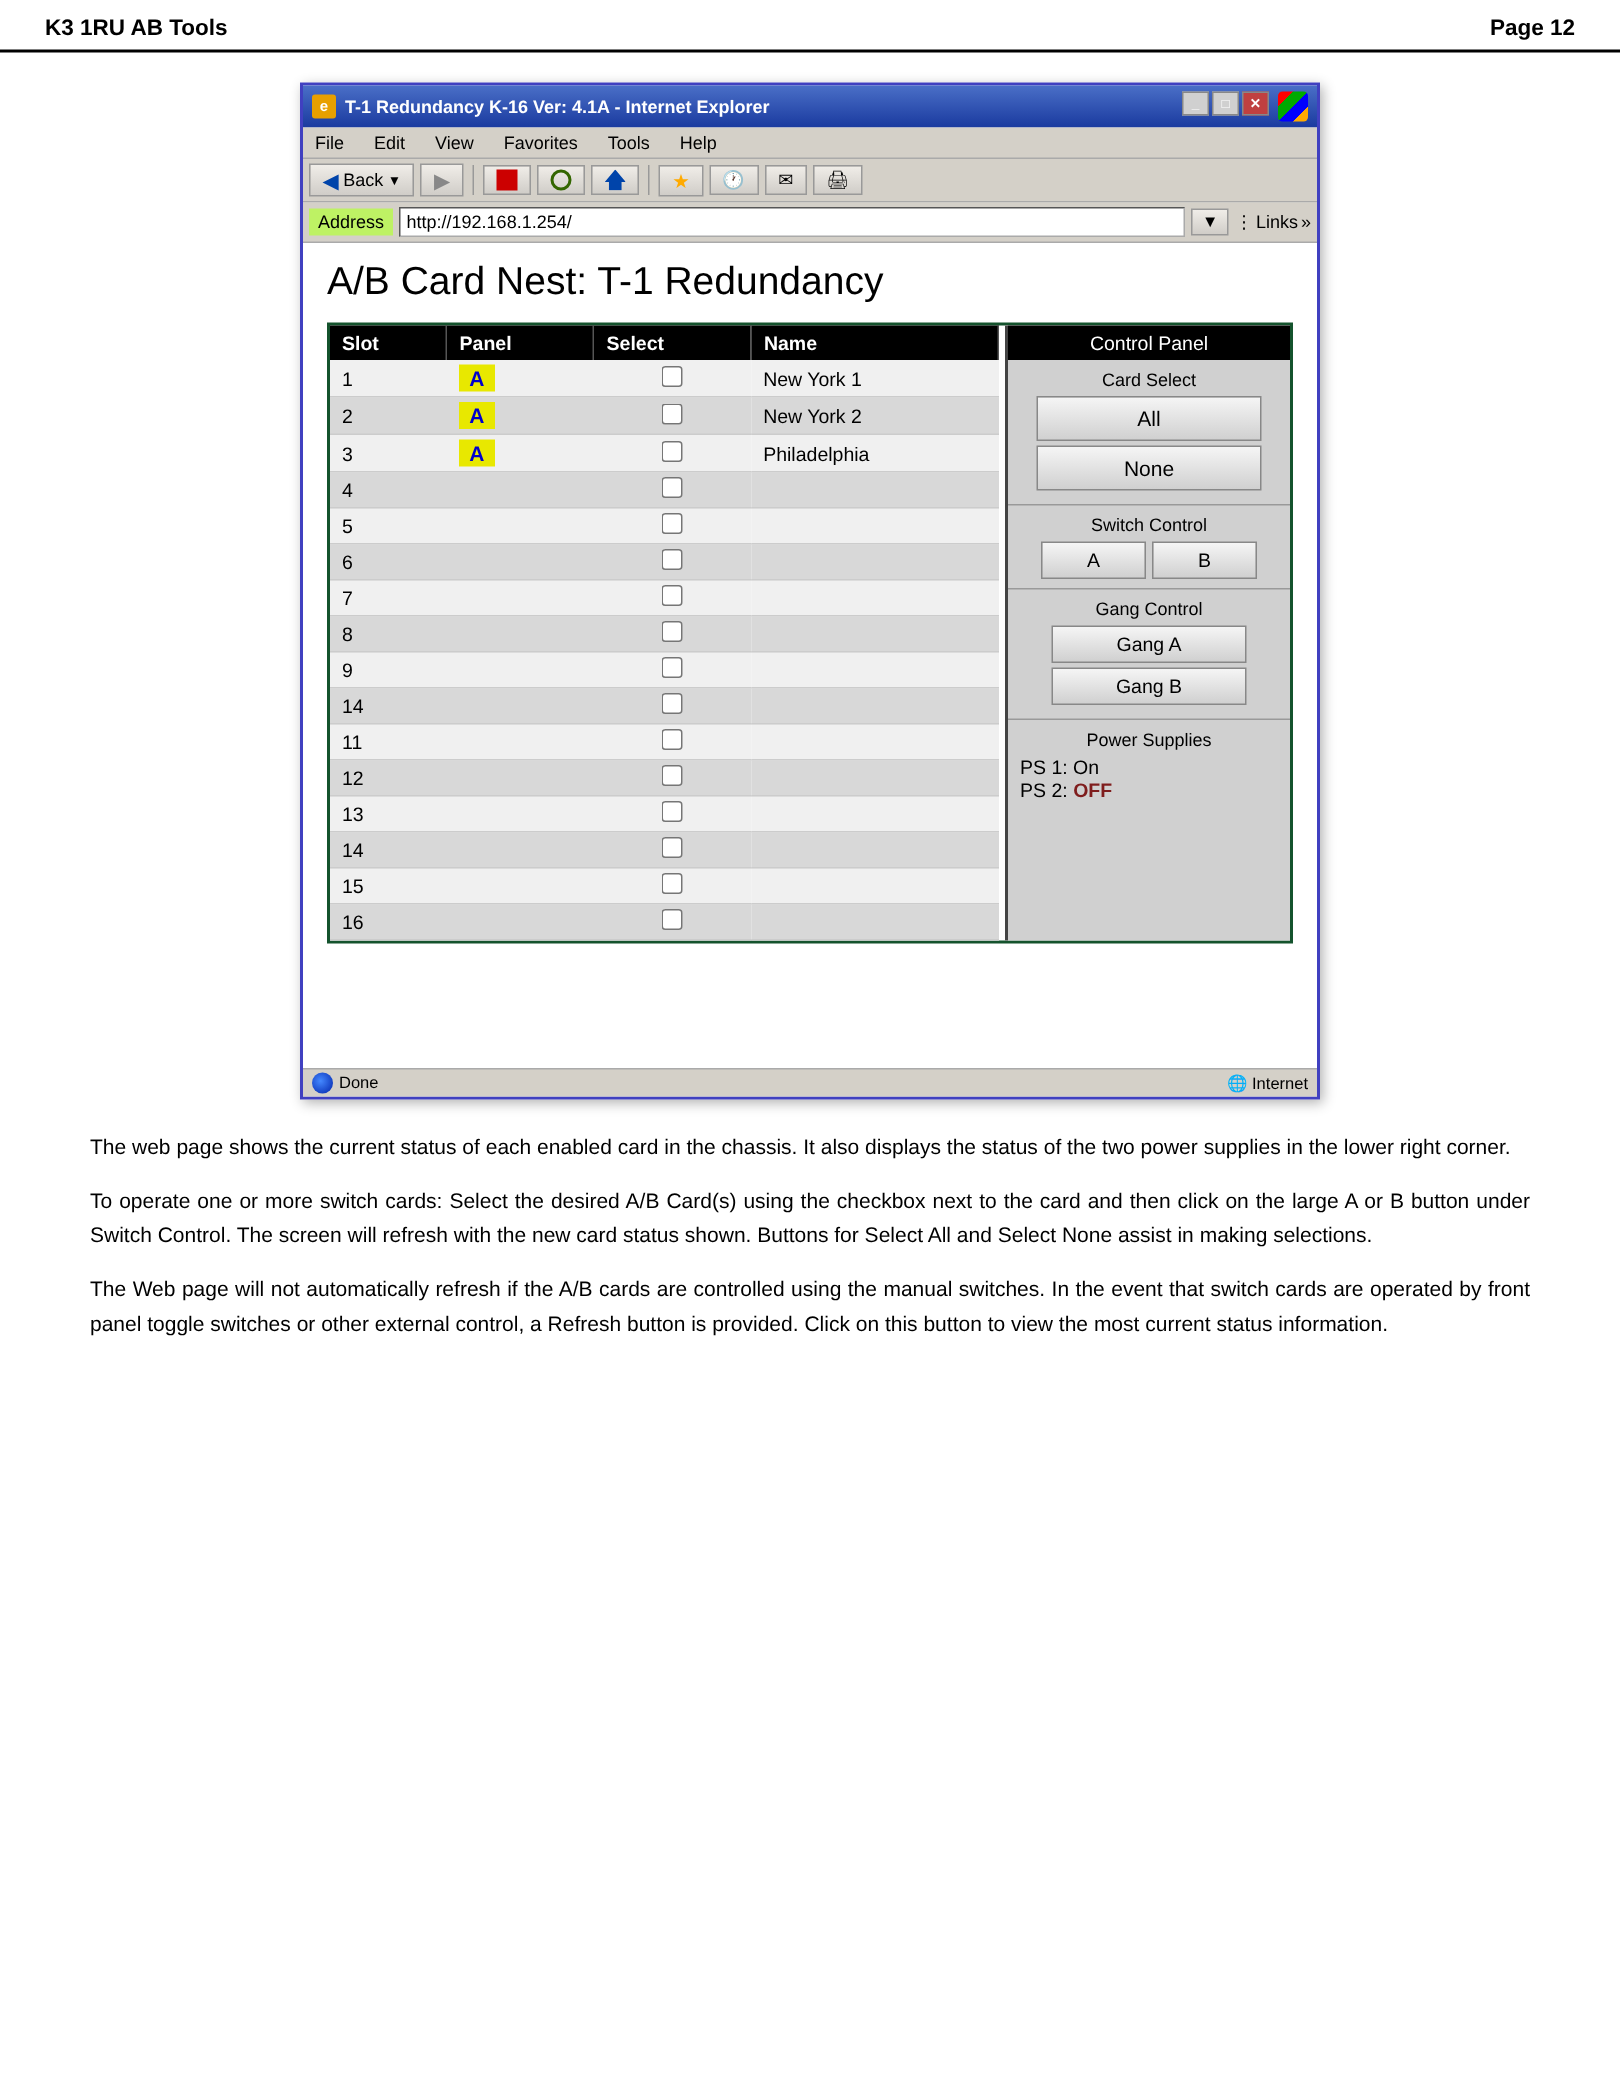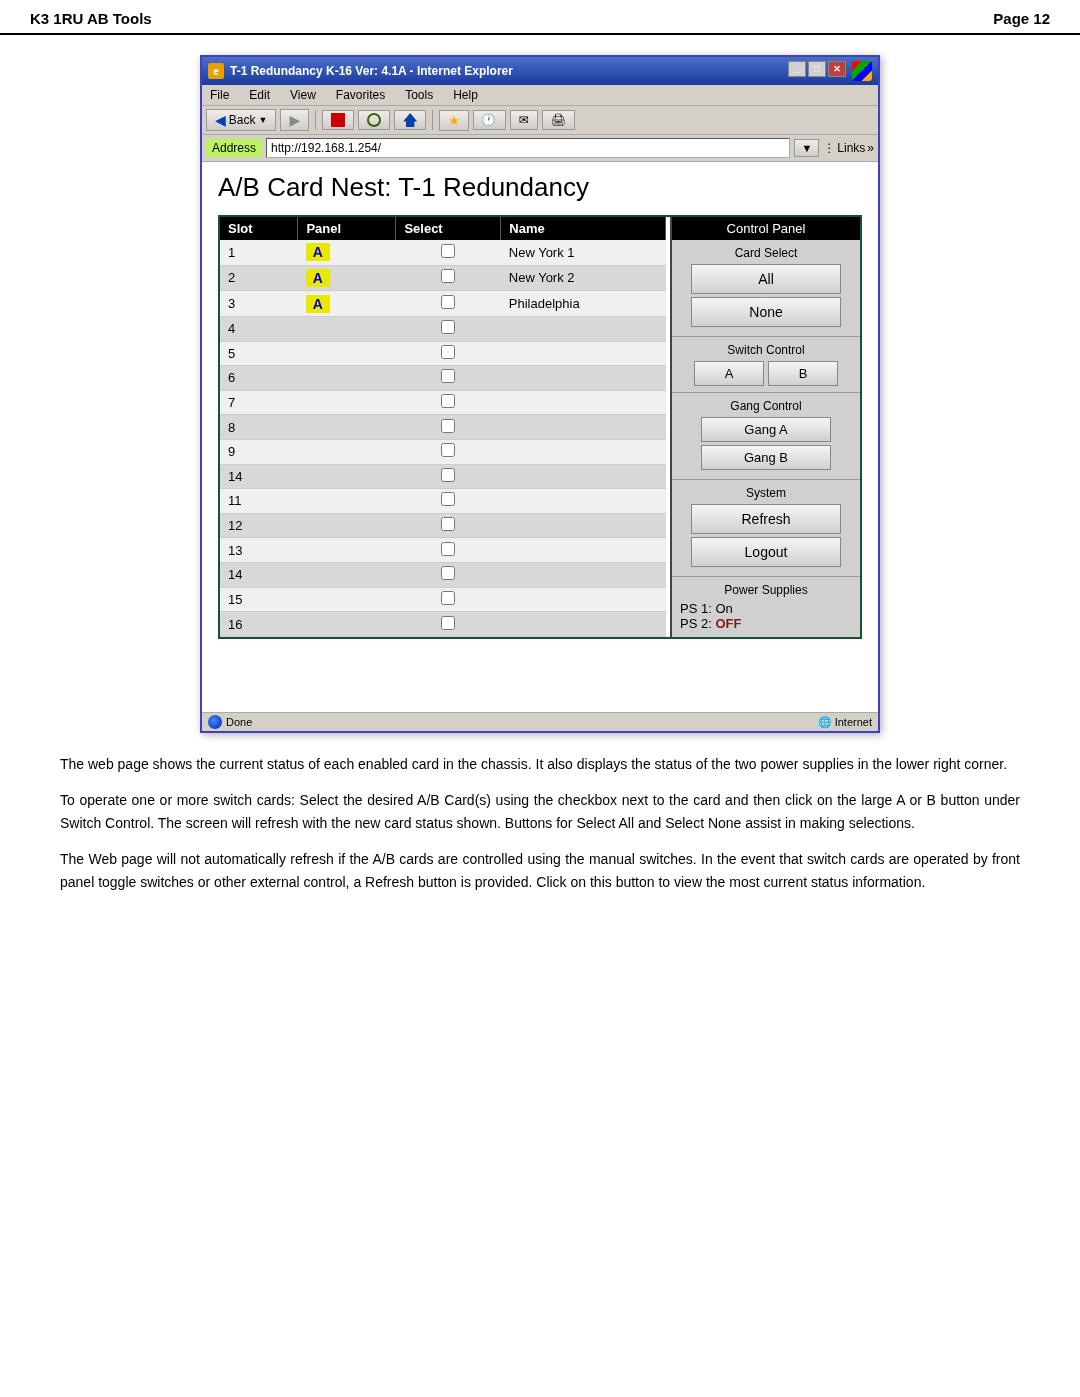--- a/index.html
+++ b/index.html
@@ -611,25 +611,20 @@
               <button class="ctrl-btn">B</button>
             </div>
           </div>
 
           <div class="control-section">
             <div class="control-section-label">Gang Control</div>
             <button class="ctrl-btn-gang">Gang A</button>
             <button class="ctrl-btn-gang">Gang B</button>
           </div>
 
-          <div class="control-section">
-            <div class="control-section-label">System</div>
-            <button class="ctrl-btn-large">Refresh</button>
-            <button class="ctrl-btn-large">Logout</button>
-          </div>
 
           <div class="power-section">
             <div class="power-label">Power Supplies</div>
             <div class="ps-on">PS 1: On</div>
             <div class="ps-off">
               <span>PS 2:</span>
               <span class="ps-off-text">OFF</span>
             </div>
           </div>
         </div>

